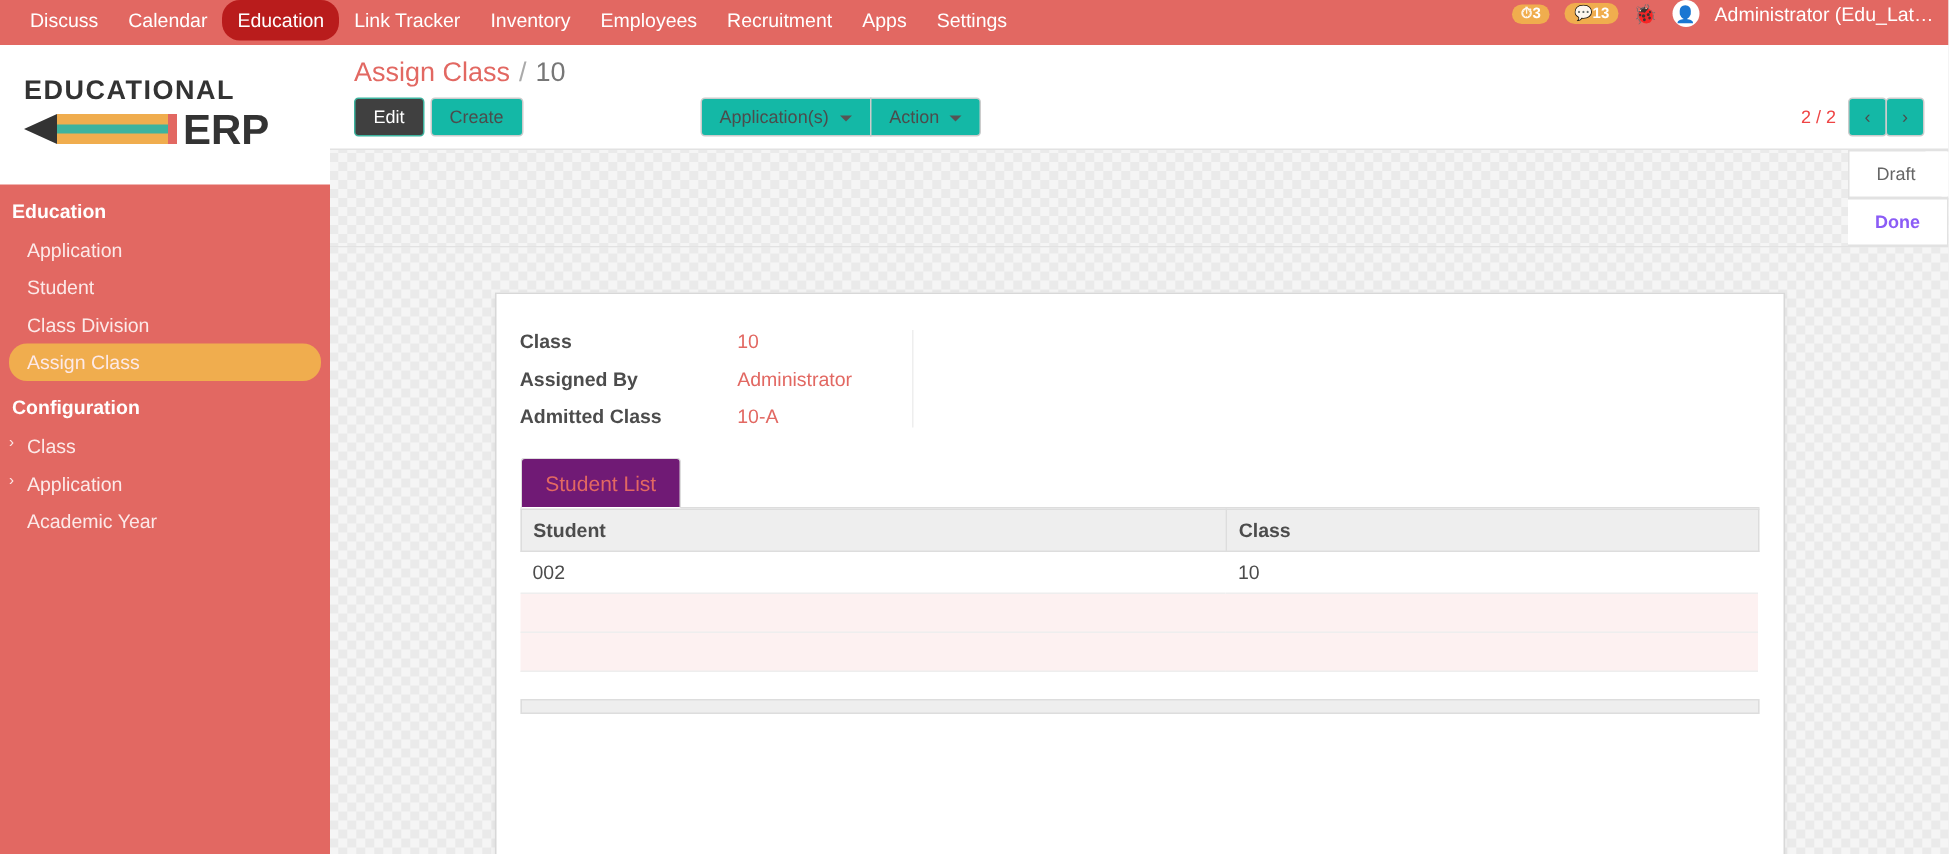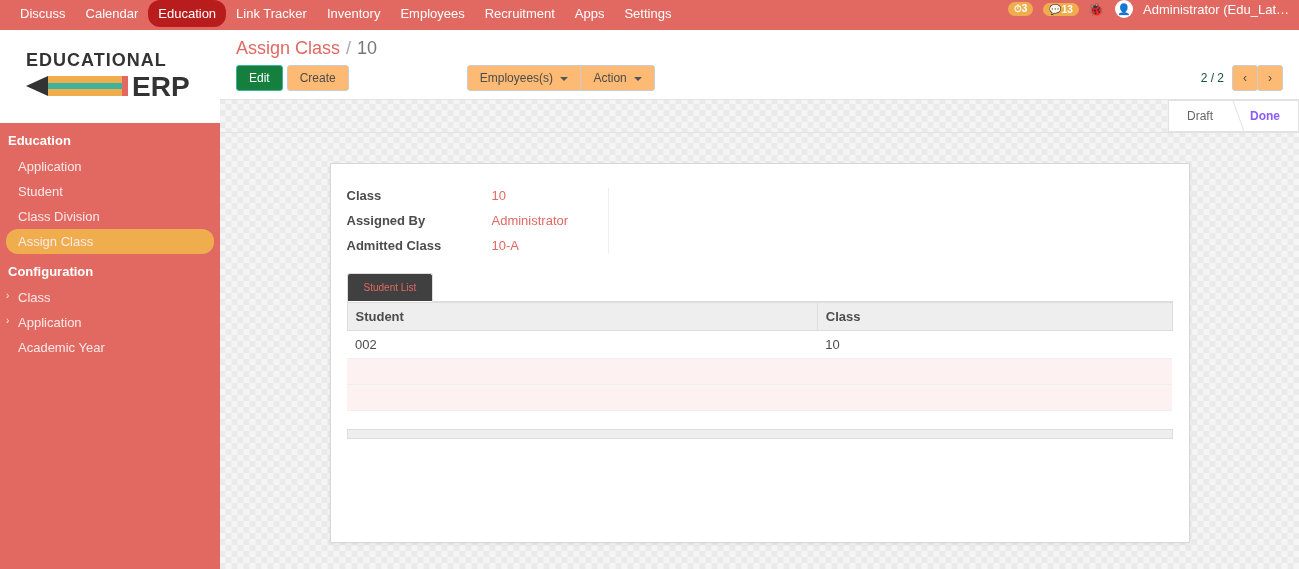--- a/index.html
+++ b/index.html
@@ -12,67 +12,67 @@
   .topbar .spacer { flex: 1; }
   .topbar .right { display: flex; align-items: center; gap: 10px; }
   .badge-wrap { position: relative; display: inline-flex; align-items: center; }
   .badge-pill { background: #f0ad4e; color: #fff; border-radius: 9px; padding: 1px 6px; font-size: 10px; font-weight: bold; position: relative; }
   .topbar .right .icon { color: #fff; opacity: 0.9; }
   .avatar { width: 18px; height: 18px; border-radius: 50%; background: #fff; display: inline-flex; align-items: center; justify-content: center; color: #777; font-size: 11px; }
   
   .layout { display: flex; min-height: calc(100vh - 30px); }
   
   .sidebar { width: 220px; background: #e26862; color: #fff; flex-shrink: 0; }
-  .logo { background: #fff; height: 93px; display: flex; align-items: center; justify-content: center; padding: 10px; }
+  .logo { background: #fff; height: 93px; display: flex; align-items: center; padding: 10px; }
   .logo-svg { display: block; }
   .sidebar .section-title { font-weight: bold; color: #fff; padding: 10px 8px 6px 8px; font-size: 13px; }
   .sidebar ul { list-style: none; }
   .sidebar li { padding: 5px 8px 5px 18px; cursor: pointer; color: #fce9e8; font-size: 13px; position: relative; }
   .sidebar li.active { background: #f0ad4e; border-radius: 12px; margin: 0 6px; padding-left: 12px; }
   .sidebar li .chev { position: absolute; left: 6px; top: 5px; font-size: 10px; color: #fce9e8; }
   
   .main { flex: 1; background: #f0f0f0; display: flex; flex-direction: column; }
   
   .control-bar { background: #fff; border-bottom: 1px solid #e2e2e2; padding: 8px 16px; }
   .breadcrumb { font-size: 18px; margin-bottom: 6px; display: flex; align-items: center; gap: 6px; }
   .breadcrumb .root { color: #e26862; cursor: pointer; }
   .breadcrumb .sep { color: #aaa; }
   .breadcrumb .cur { color: #777; }
   .control-row { display: flex; align-items: center; }
-  .btn { border: 1px solid #ccc; background: #fdba74; padding: 5px 12px; font-size: 12px; cursor: pointer; border-radius: 3px; color: #4c4c4c; }
-  .btn-primary { background: #15803d; border-color: #3db39e; color: #fff; }
+  .btn { border: 1px solid #ccc; background: #14b8a6; padding: 5px 12px; font-size: 12px; cursor: pointer; border-radius: 3px; color: #4c4c4c; }
+  .btn-primary { background: #404040; border-color: #3db39e; color: #fff; }
   .btn-group { display: inline-flex; margin-left: 118px; }
   .btn-group .btn { border-radius: 0; margin-left: -1px; }
   .btn-group .btn:first-child { border-radius: 3px 0 0 3px; margin-left: 0; }
   .btn-group .btn:last-child { border-radius: 0 3px 3px 0; }
   .pager { margin-left: auto; display: flex; align-items: center; gap: 8px; }
-  .pager .nums { color: #14532d; font-size: 12px; }
+  .pager .nums { color: #ef4444; font-size: 12px; }
   .pager-btns { display: inline-flex; }
   .pager-btns .btn { padding: 5px 10px; }
   .caret { display: inline-block; width: 0; height: 0; border-left: 4px solid transparent; border-right: 4px solid transparent; border-top: 4px solid #555; margin-left: 4px; vertical-align: middle; }
   
   .status-row { display: flex; justify-content: flex-end; background: repeating-conic-gradient(#eaeaea 0% 25%, #f5f5f5 0% 50%) 50% / 12px 12px; border-bottom: 1px solid #e2e2e2; }
-  .status-steps { display: flex; background: #fff; }
+  .status-steps { display: flex; background: #fff; flex-direction: column; }
   .status-step { padding: 8px 18px; font-size: 12px; color: #666; border: 1px solid #e2e2e2; border-left: none; position: relative; }
   .status-step:first-child { border-left: 1px solid #e2e2e2; }
   .status-step.active { color: #8b5cf6; font-weight: bold; }
   .status-step::after { content: ""; position: absolute; right: -8px; top: 0; bottom: 0; width: 16px; background: #fff; transform: skewX(20deg); border-right: 1px solid #e2e2e2; z-index: 1; }
   .status-step:last-child::after { display: none; }
   .status-step span { position: relative; z-index: 2; }
   
   .content { flex: 1; background: repeating-conic-gradient(#eaeaea 0% 25%, #f5f5f5 0% 50%) 50% / 12px 12px; display: flex; justify-content: center; padding: 30px 16px; }
   .form-sheet { background: #fff; width: 860px; min-height: 380px; border: 1px solid #d8d8d8; box-shadow: 0 1px 4px rgba(0,0,0,0.08); padding: 24px 16px 30px 16px; }
   
   .fields { display: flex; margin-bottom: 20px; }
   .field-col { display: grid; grid-template-columns: 145px 1fr; row-gap: 10px; align-items: center; border-right: 1px solid #eee; padding-right: 40px; }
   .field-col label { font-weight: bold; color: #4c4c4c; font-size: 13px; }
   .field-col .val { color: #e26862; font-size: 13px; cursor: pointer; }
   
   .tabs { display: flex; border-bottom: 1px solid #ddd; }
-  .tab { border: 1px solid #ddd; border-bottom: 1px solid #fff; margin-bottom: -1px; background: #404040; padding: 8px 16px; color: #e26862; font-size: 10px; cursor: pointer; border-radius: 3px 3px 0 0; }
+  .tab { border: 1px solid #ddd; border-bottom: 1px solid #fff; margin-bottom: -1px; background: #701a75; padding: 8px 16px; color: #e26862; font-size: 14px; cursor: pointer; border-radius: 3px 3px 0 0; }
   
   table.stud { width: 100%; border-collapse: collapse; margin-top: 0; }
   table.stud th { text-align: left; background: #eee; border: 1px solid #ddd; padding: 6px 8px; font-size: 13px; color: #4c4c4c; }
   table.stud td { padding: 6px 8px; border-bottom: 1px solid #eee; font-size: 13px; }
   table.stud tr.empty td { background: #fdf1f1; height: 26px; }
   
   .sheet-footer { margin-top: 18px; height: 10px; background: #eee; border: 1px solid #ddd; }
 </style>
 </head>
 <body>
@@ -135,21 +135,21 @@
     <div class="control-bar">
       <div class="breadcrumb">
         <span class="root">Assign Class</span>
         <span class="sep">/</span>
         <span class="cur">10</span>
       </div>
       <div class="control-row">
         <button class="btn btn-primary">Edit</button>
         <button class="btn" style="margin-left:4px">Create</button>
         <div class="btn-group">
-          <button class="btn"><span>Employees(s)</span> <span class="caret"></span></button>
+          <button class="btn"><span>Application(s)</span> <span class="caret"></span></button>
           <button class="btn"><span>Action</span> <span class="caret"></span></button>
         </div>
         <div class="pager">
           <span class="nums">2 / 2</span>
           <div class="pager-btns">
             <button class="btn"><span>‹</span></button>
             <button class="btn" style="margin-left:-1px"><span>›</span></button>
           </div>
         </div>
       </div>

